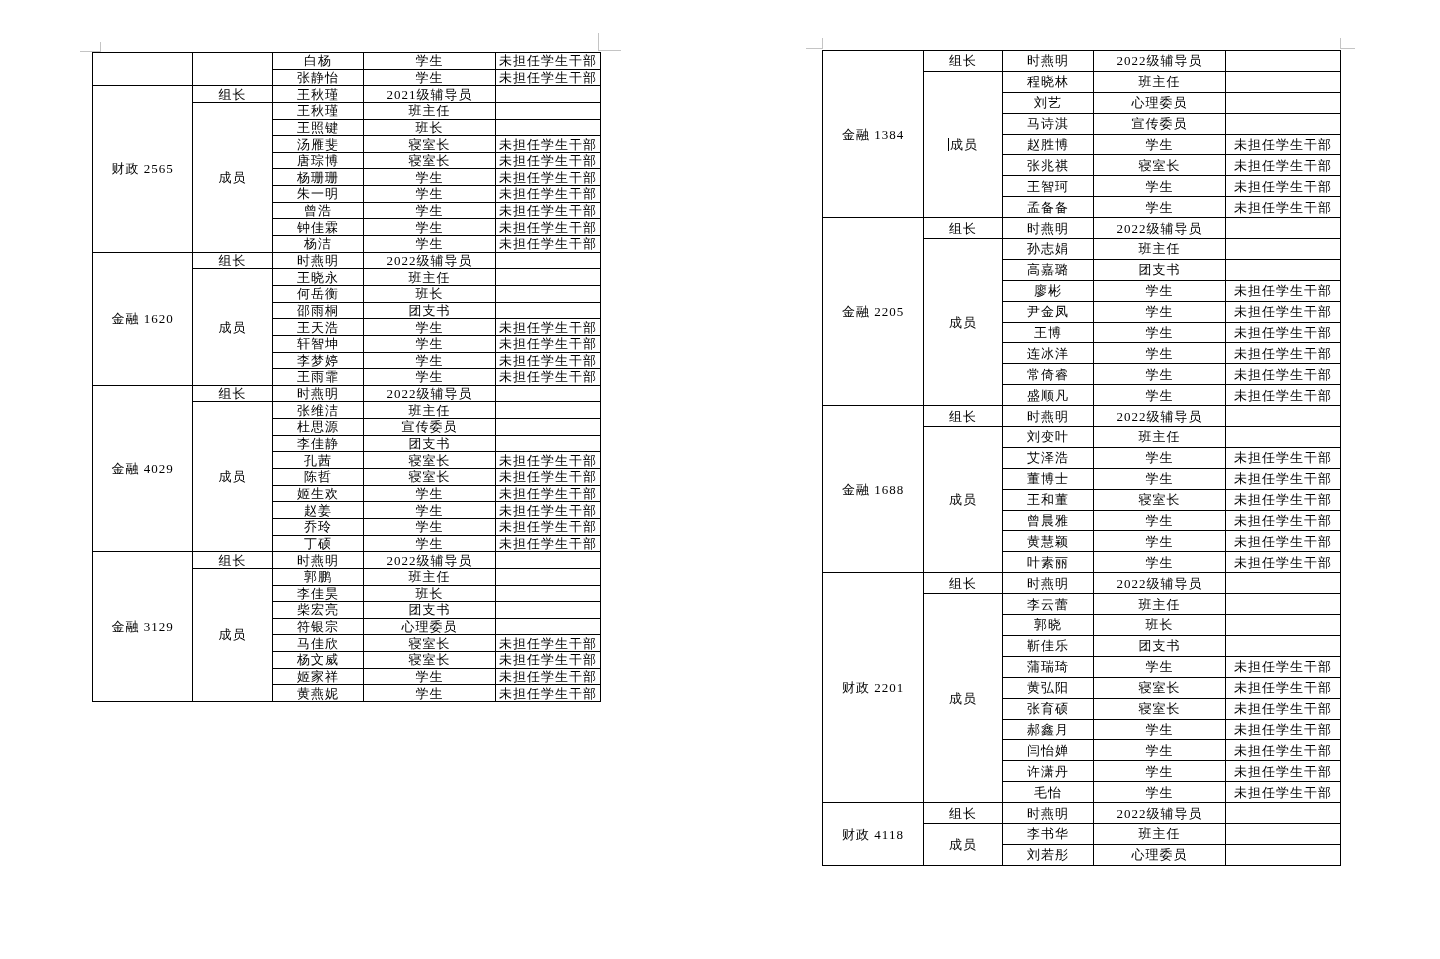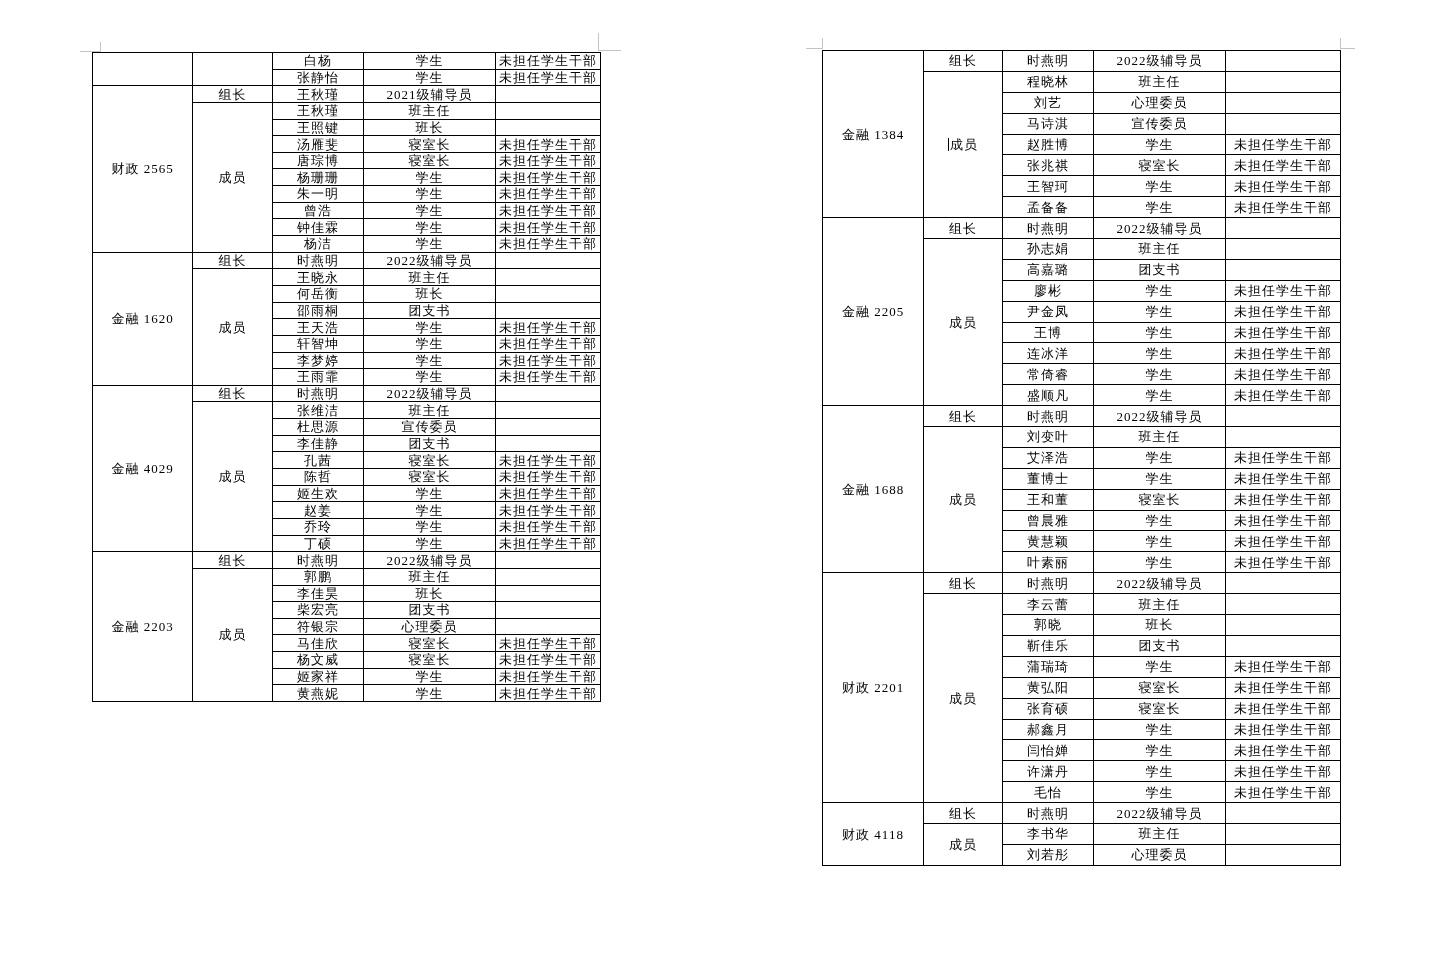--- a/index.html
+++ b/index.html
@@ -231,21 +231,21 @@
           <td><span>乔玲</span></td>
           <td><span>学生</span></td>
           <td><span>未担任学生干部</span></td>
         </tr>
         <tr>
           <td><span>丁硕</span></td>
           <td><span>学生</span></td>
           <td><span>未担任学生干部</span></td>
         </tr>
         <tr>
-          <td rowspan="9"><span>金融 2203</span></td>
+          <td rowspan="9"><span>金融 3129</span></td>
           <td rowspan="1"><span>组长</span></td>
           <td><span>时燕明</span></td>
           <td><span>2022级辅导员</span></td>
           <td><span></span></td>
         </tr>
         <tr>
           <td rowspan="8"><span>成员</span></td>
           <td><span>郭鹏</span></td>
           <td><span>班主任</span></td>
           <td><span></span></td>

